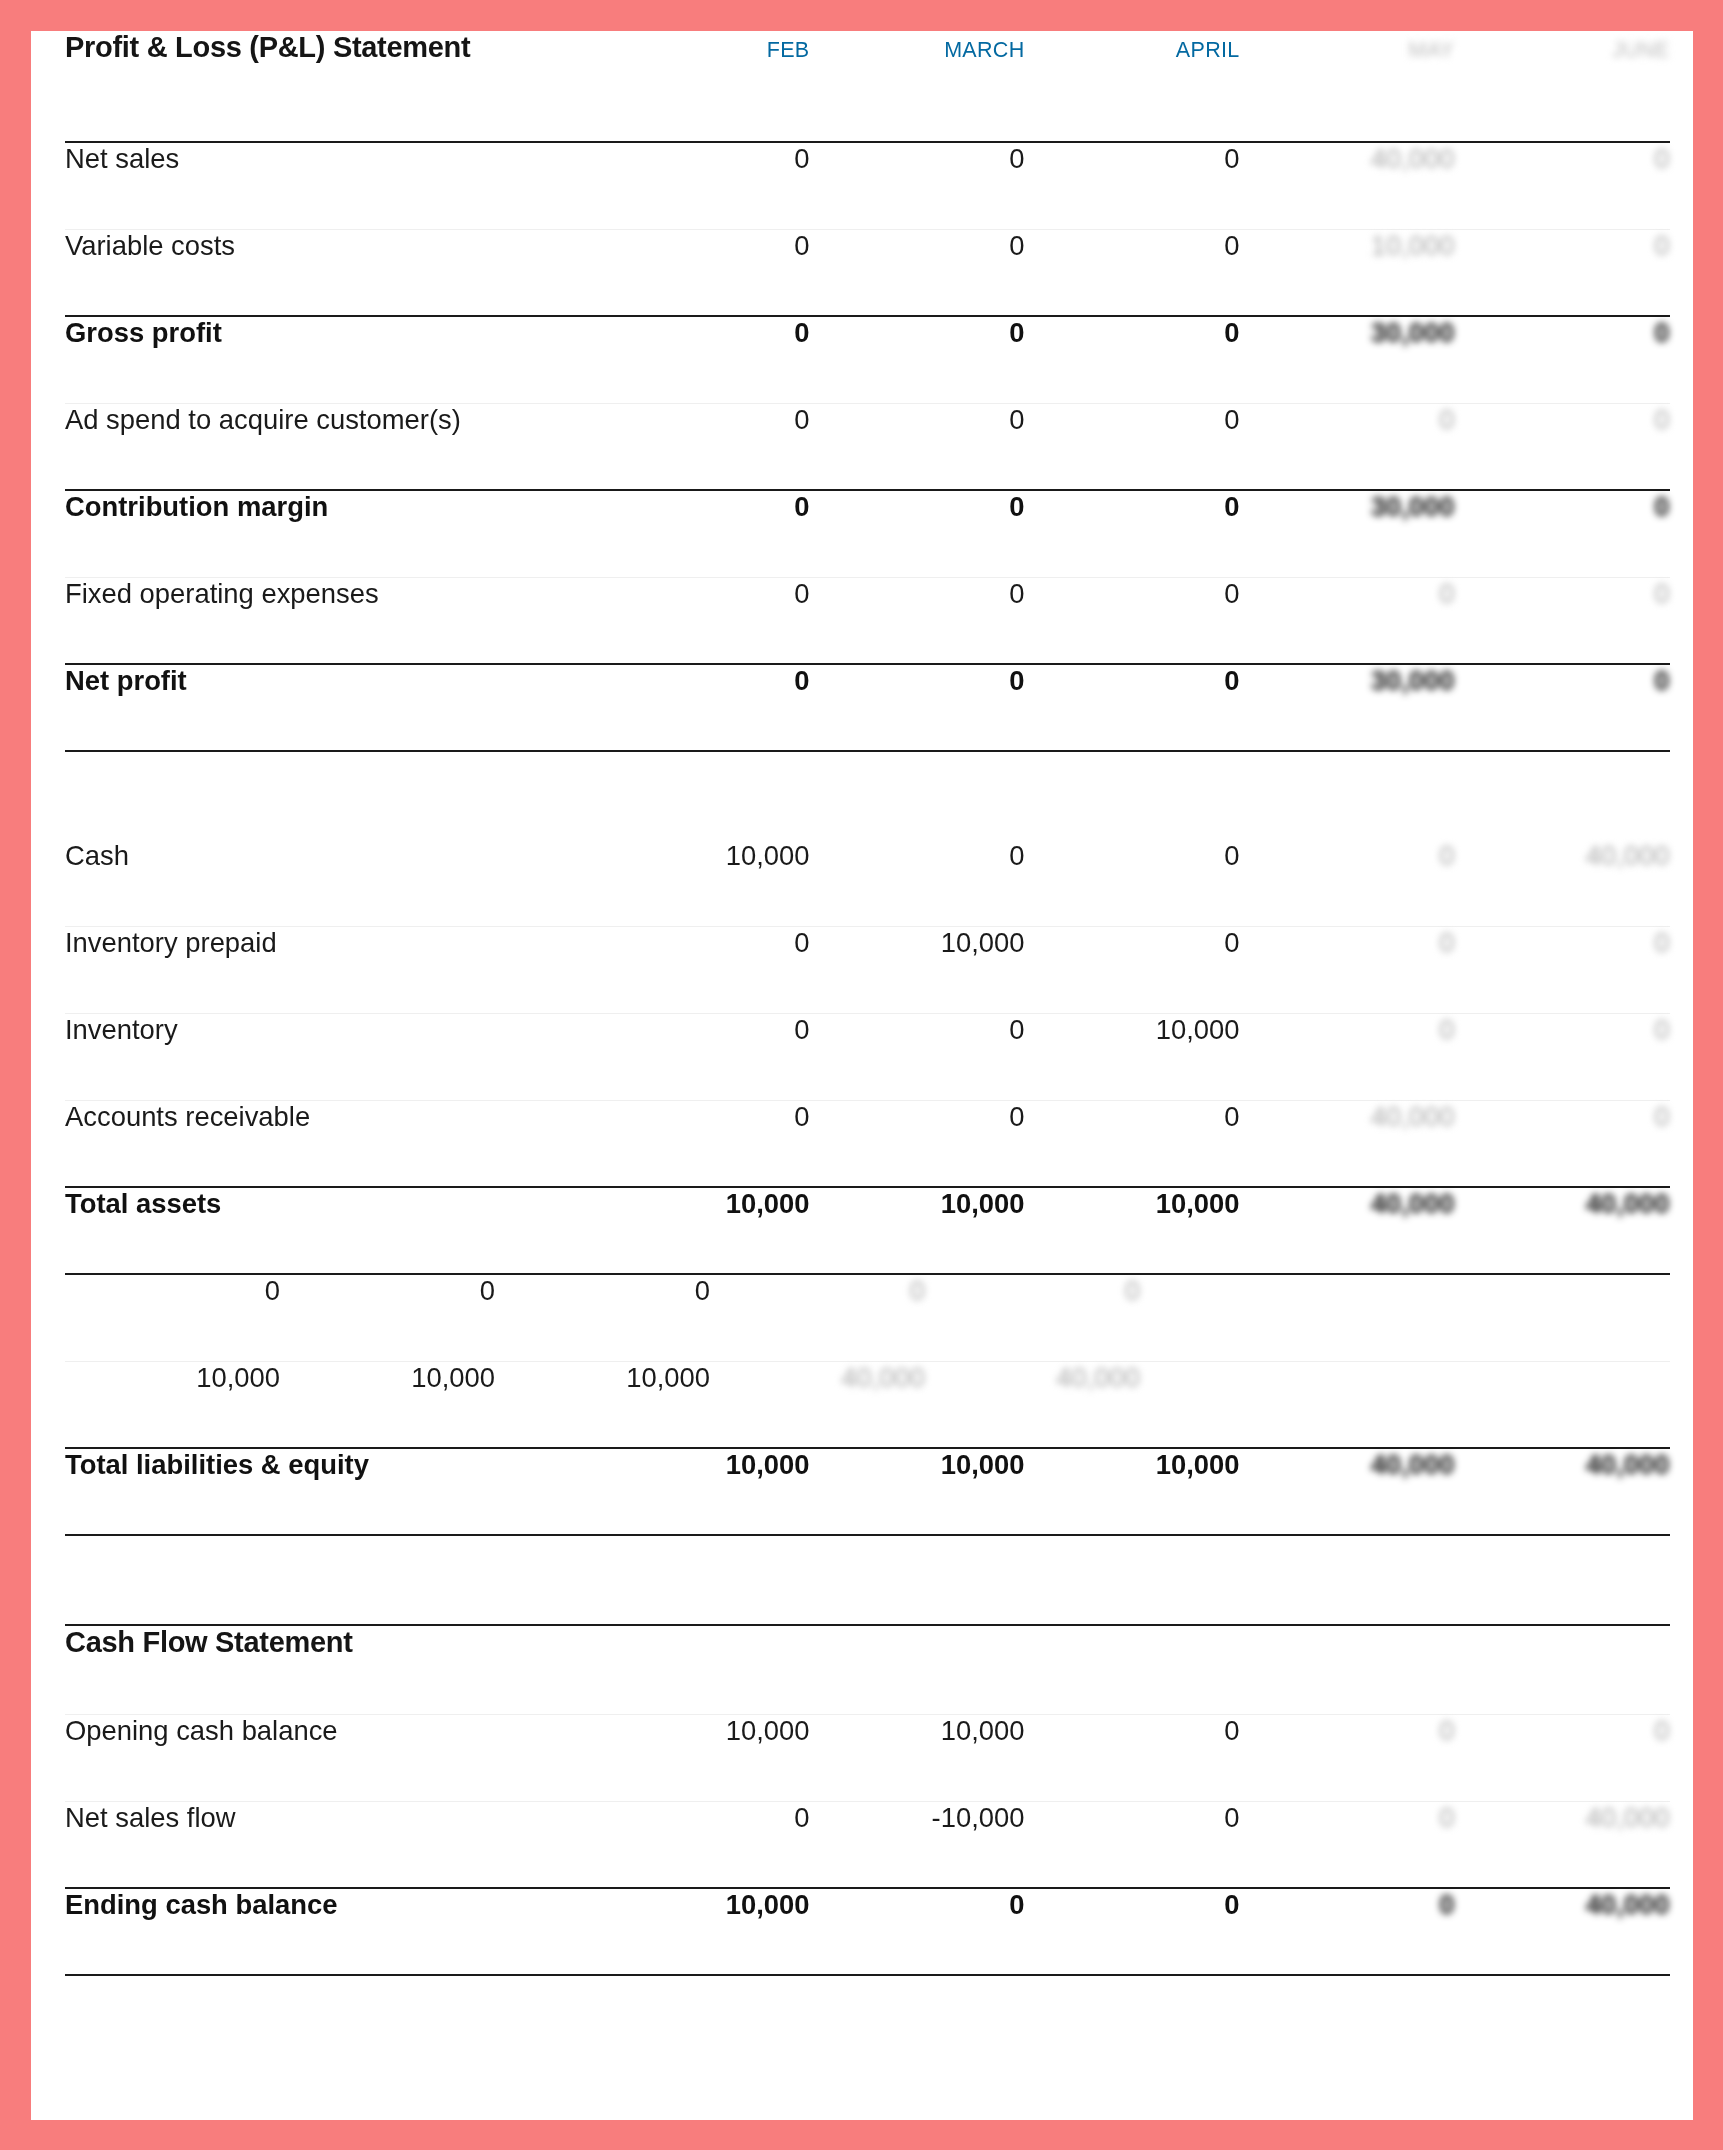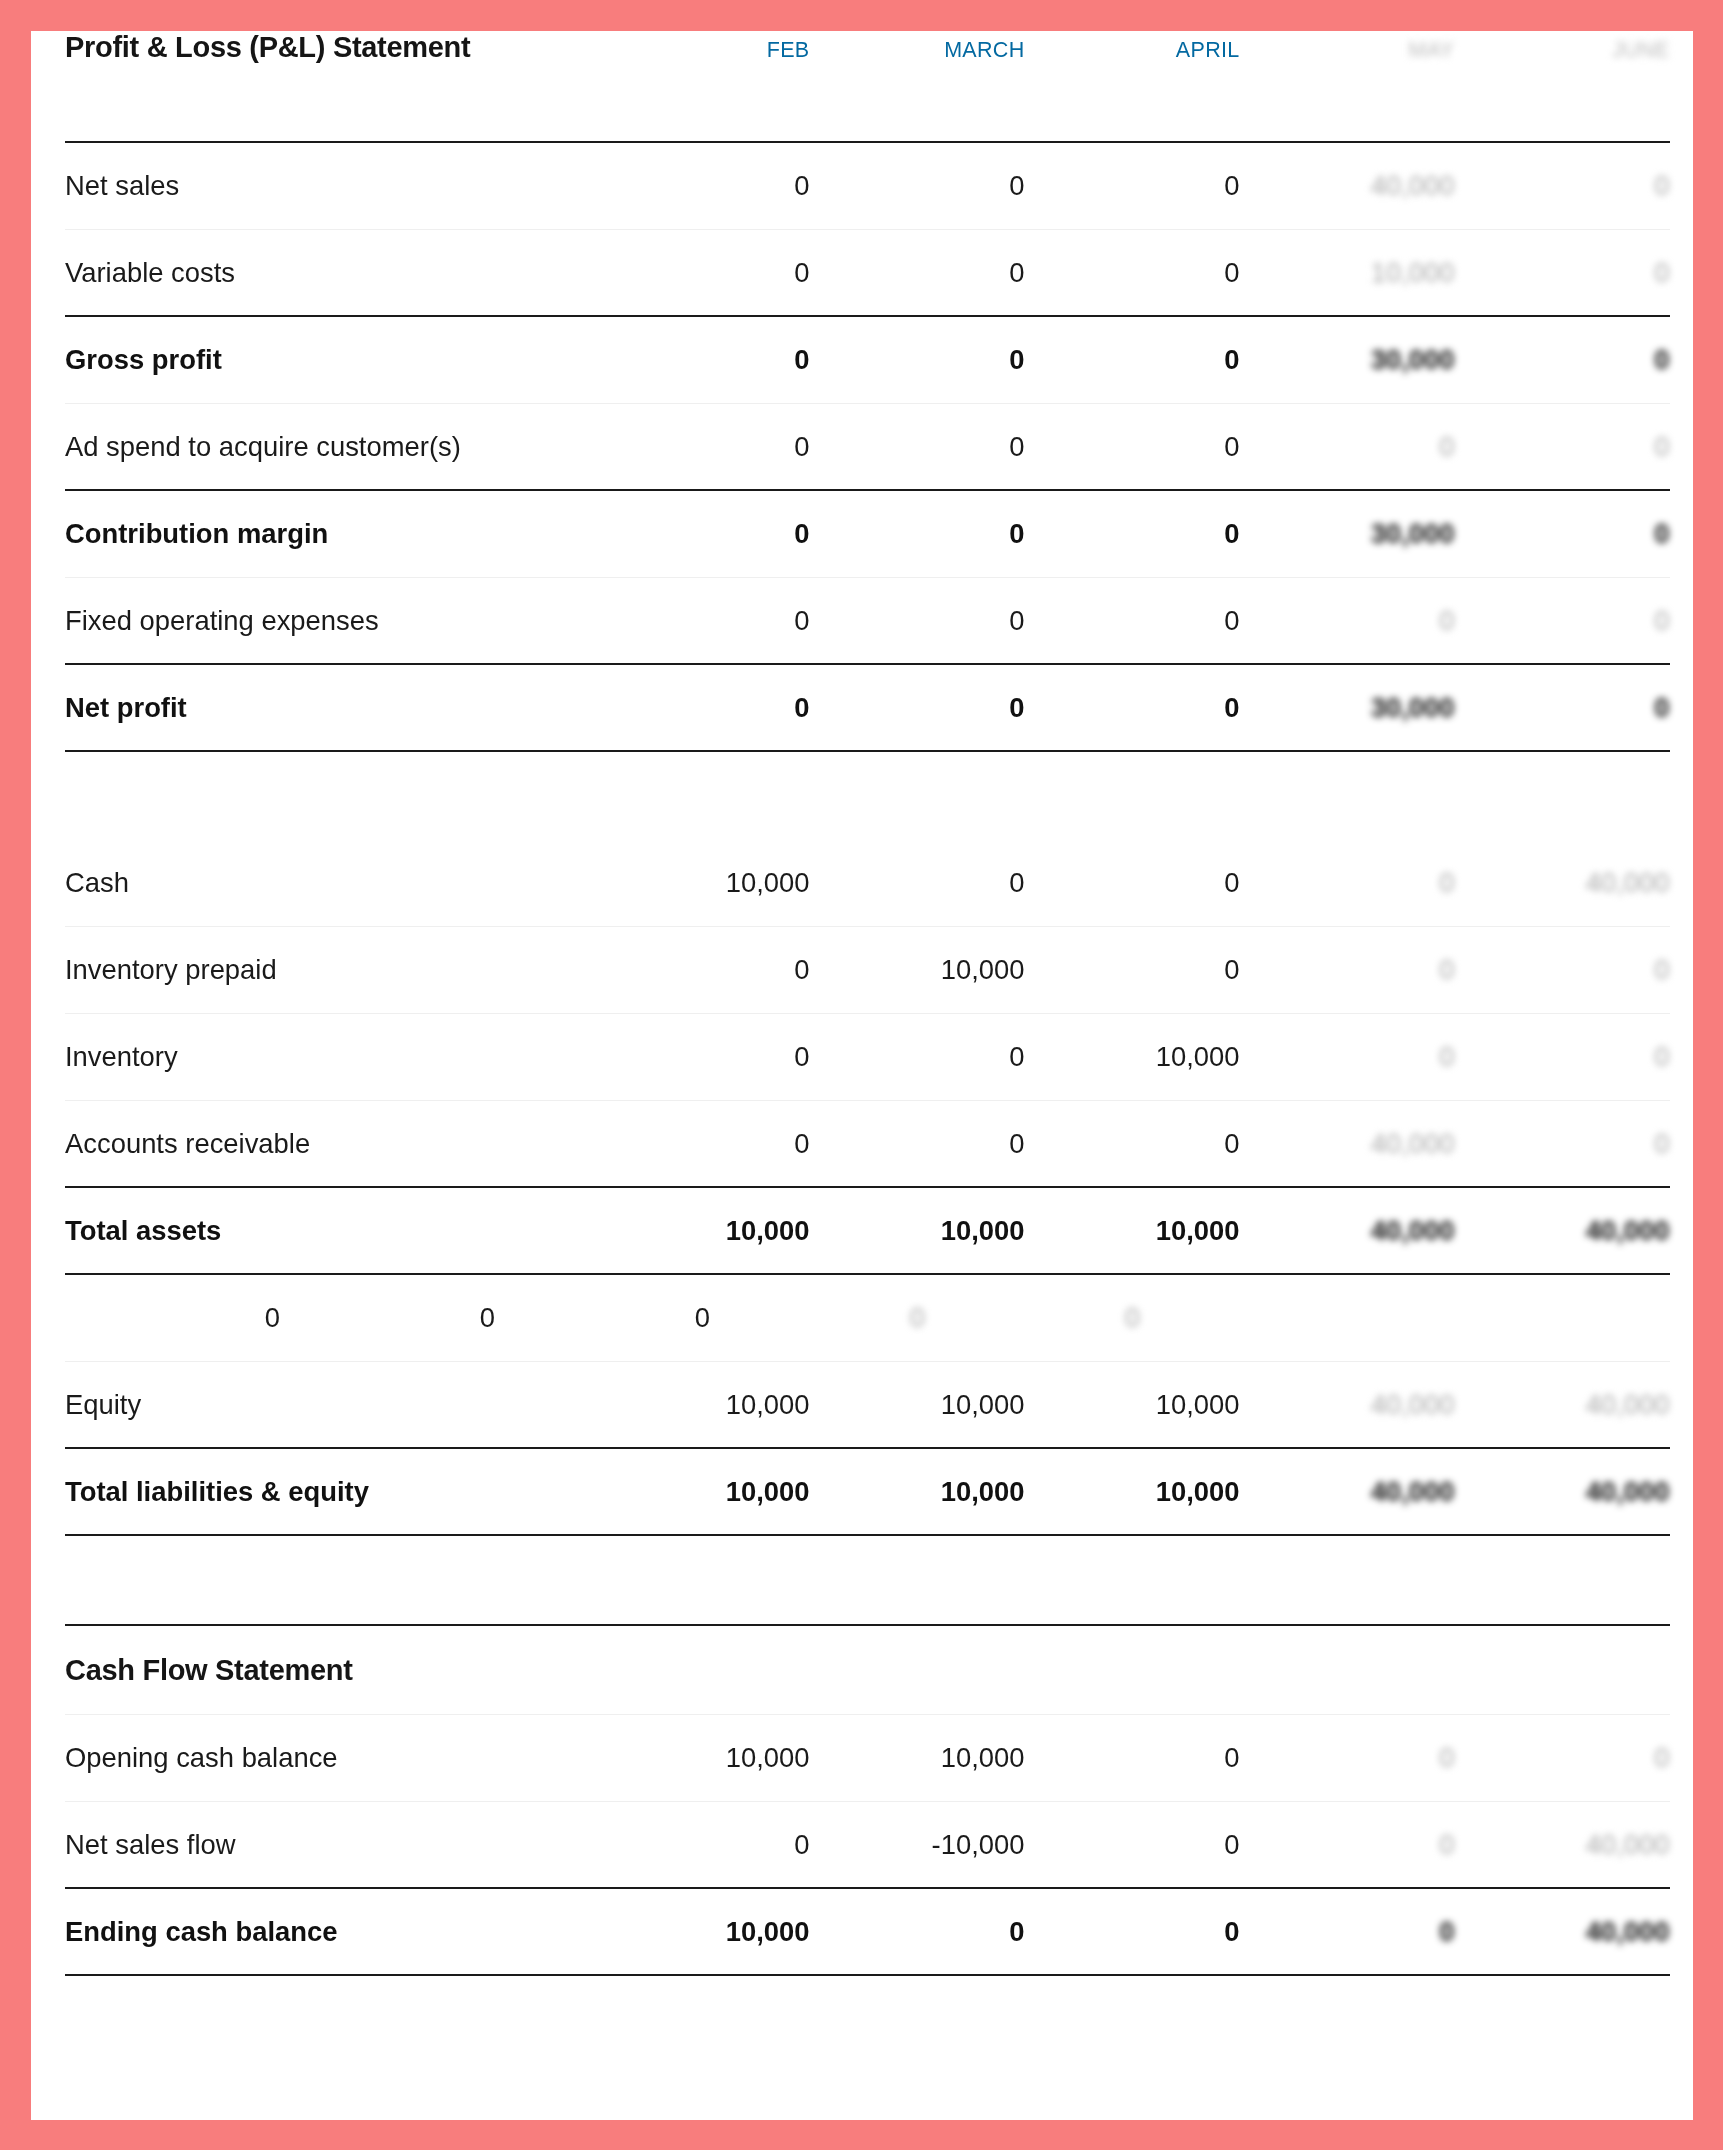--- a/index.html
+++ b/index.html
@@ -20,21 +20,21 @@
     top: 31px;
     right: 31px;
     bottom: 31px;
     background: #ffffff;
     padding: 0 23.5px 0 34px;
     box-sizing: border-box;
     overflow: hidden;
   }
   .row {
     display: flex;
-    align-items: center;
+    align-items: flex-start;
   }
   .header-row {
     height: 112px;
     align-items: baseline;
     box-sizing: border-box;
     border-bottom: 2.6px solid #1a1a1a;
   }
   .header-title {
     flex: 1;
     font-size: 29px;
@@ -212,21 +212,20 @@
         <div class="cell blur">40,000</div>
       </div>
       <div class="row data-row b-light">
   <div class="cell">0</div>
         <div class="cell">0</div>
         <div class="cell">0</div>
         <div class="cell blur">0</div>
         <div class="cell blur">0</div>
       </div>
       <div class="row data-row b-black">
-    <div class="row-label">Equity</div>
   <div class="cell">10,000</div>
         <div class="cell">10,000</div>
         <div class="cell">10,000</div>
         <div class="cell blur">40,000</div>
         <div class="cell blur">40,000</div>
       </div>
       <div class="row data-row b-black bold">
     <div class="row-label">Total liabilities &amp; equity</div>
   <div class="cell">10,000</div>
         <div class="cell">10,000</div>

